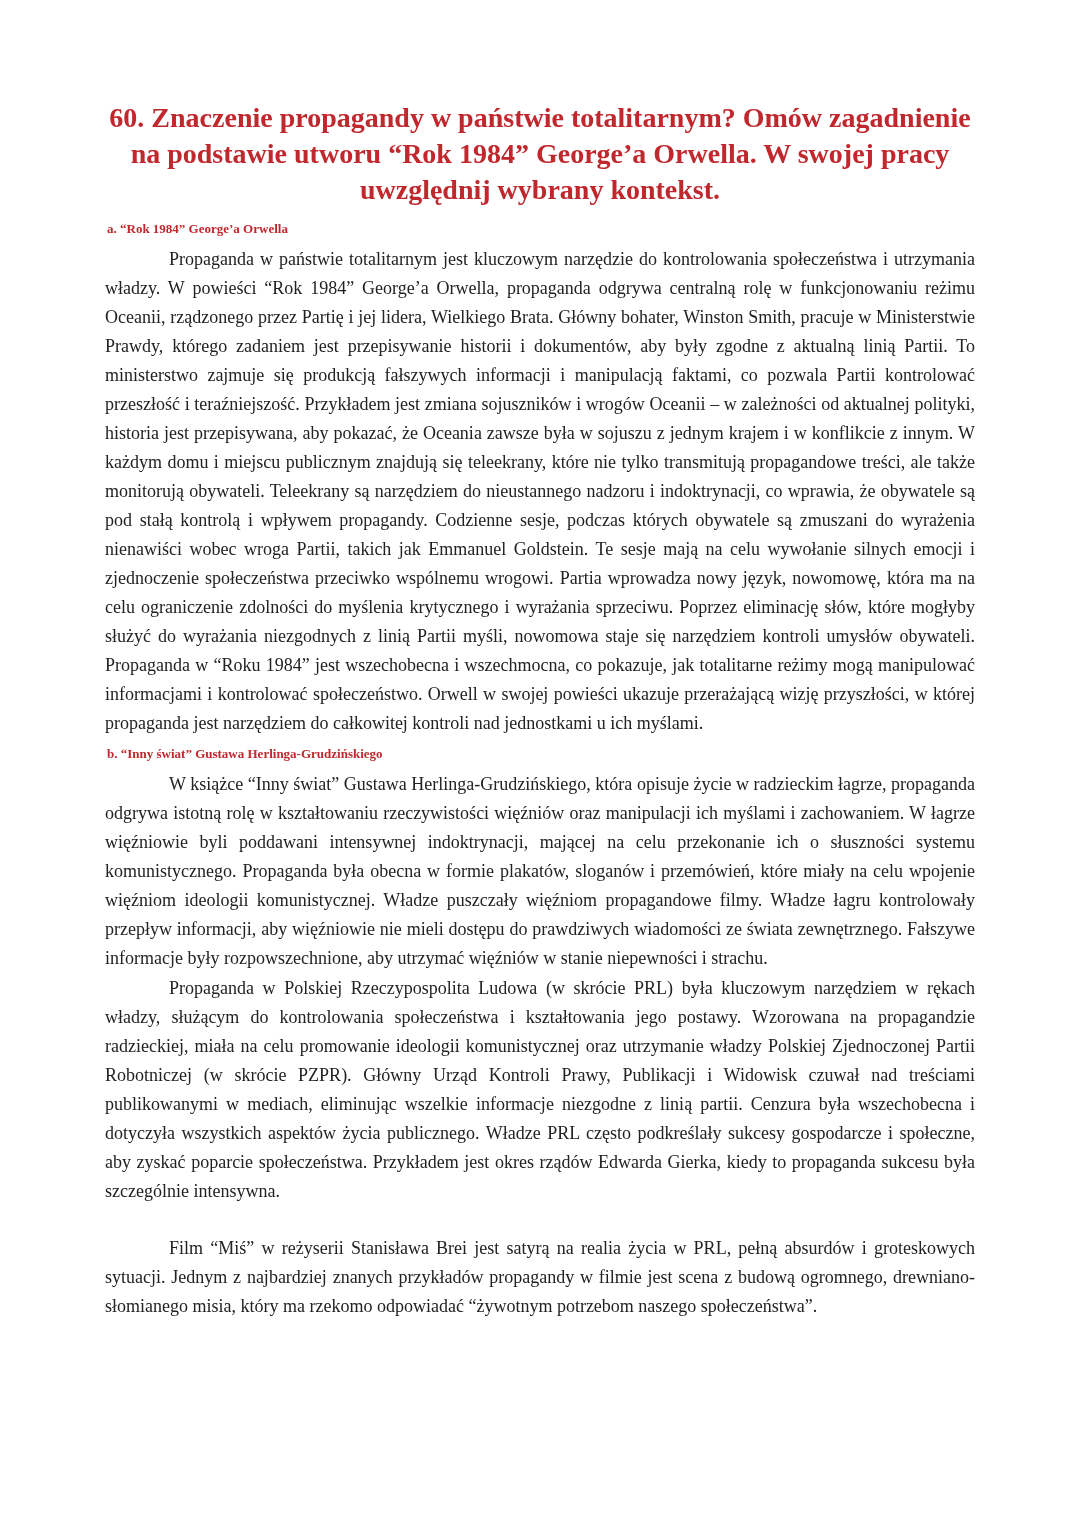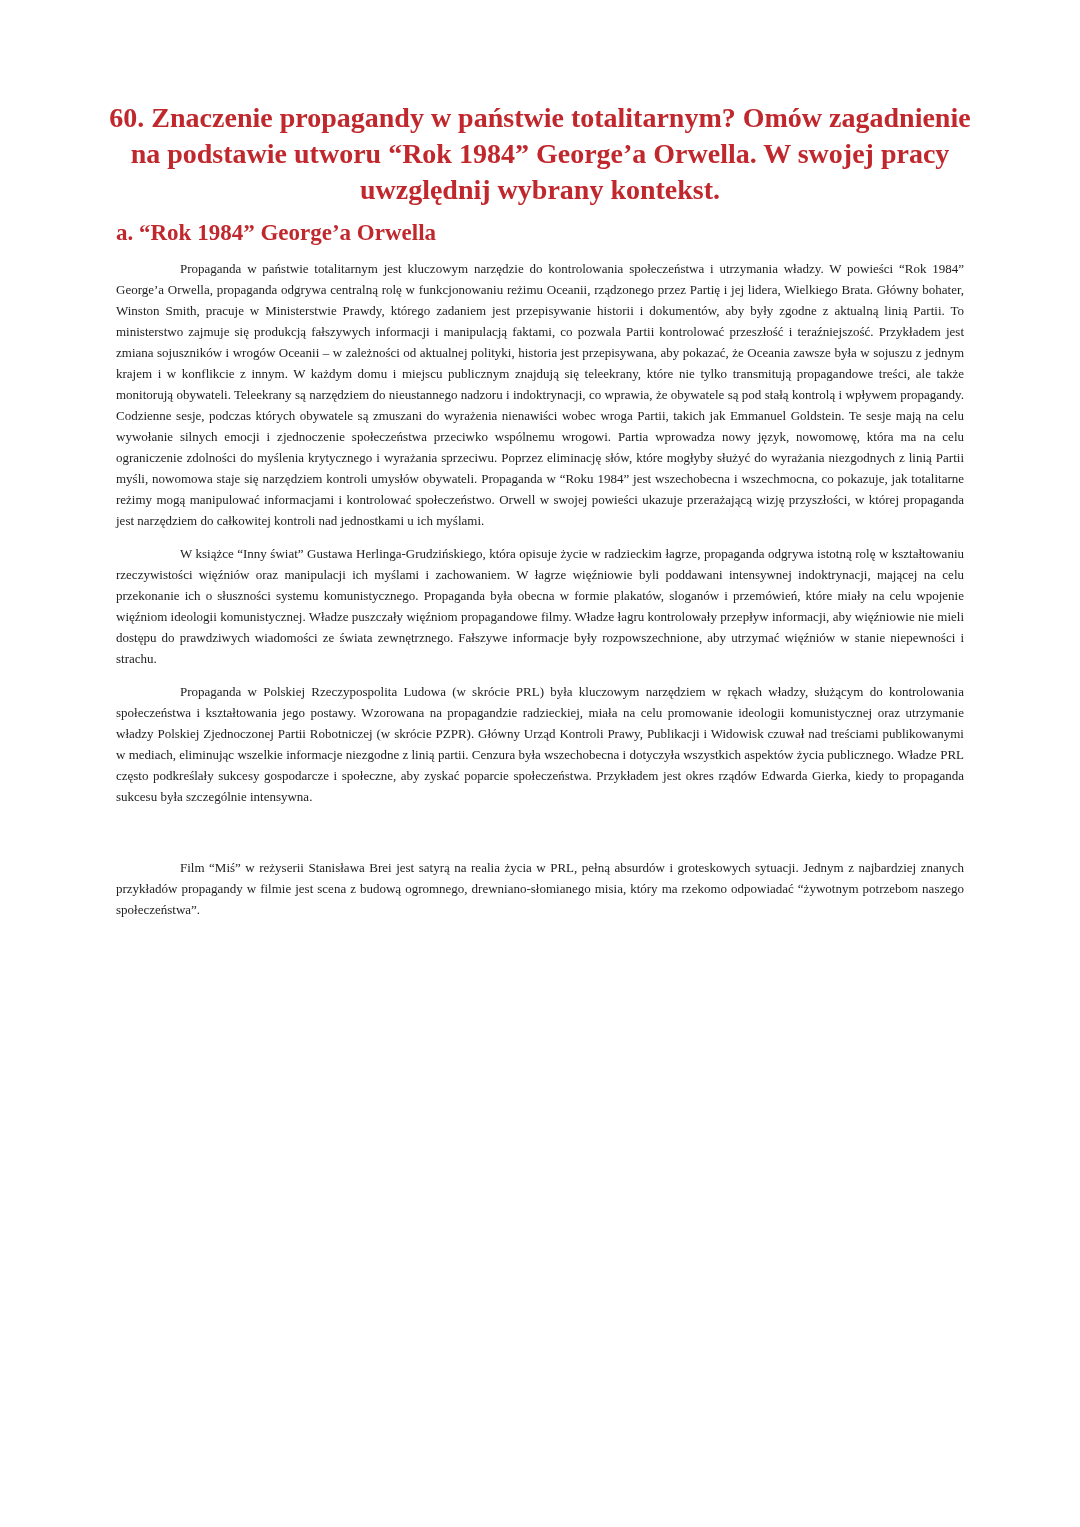--- a/index.html
+++ b/index.html
@@ -26,47 +26,48 @@
       font-weight: bold;
       color: #c0282d;
       font-size: 28px;
       line-height: 36px;
       text-align: center;
       margin: 0 0 8px 0;
     }
     .section-heading {
       font-weight: bold;
       color: #c0282d;
-      font-size: 23px;
+      font-size: 13px;
       line-height: 26px;
-      margin: 12px;
+      margin: 3px;
     }
     .para {
-      font-size: 13px;
-      line-height: 21px;
+      font-size: 18px;
+      line-height: 29px;
       text-align: justify;
       text-indent: 64px;
-      margin: 12px;
+      margin: 1px;
     }
     .spacer {
       height: 26px;
     }
   </style>
 </head>
 <body>
 
 <div class="page">
   <h1 class="title">60. Znaczenie propagandy w państwie totalitarnym? Omów zagadnienie na podstawie utworu “Rok 1984” George’a Orwella. W swojej pracy uwzględnij wybrany kontekst.</h1>
 
   <section>
     <h2 class="section-heading">a.  “Rok 1984” George’a Orwella</h2>
     <p class="para">Propaganda w państwie totalitarnym jest kluczowym narzędzie do kontrolowania społeczeństwa i utrzymania władzy. W powieści “Rok 1984” George’a Orwella, propaganda odgrywa centralną rolę w funkcjonowaniu reżimu Oceanii, rządzonego przez Partię i jej lidera, Wielkiego Brata. Główny bohater, Winston Smith, pracuje w Ministerstwie Prawdy, którego zadaniem jest przepisywanie historii i dokumentów, aby były zgodne z aktualną linią Partii. To ministerstwo zajmuje się produkcją fałszywych informacji i manipulacją faktami, co pozwala Partii kontrolować przeszłość i teraźniejszość. Przykładem jest zmiana sojuszników i wrogów Oceanii – w zależności od aktualnej polityki, historia jest przepisywana, aby pokazać, że Oceania zawsze była w sojuszu z jednym krajem i w konflikcie z innym. W każdym domu i miejscu publicznym znajdują się teleekrany, które nie tylko transmitują propagandowe treści, ale także monitorują obywateli. Teleekrany są narzędziem do nieustannego nadzoru i indoktrynacji, co wprawia, że obywatele są pod stałą kontrolą i wpływem propagandy. Codzienne sesje, podczas których obywatele są zmuszani do wyrażenia nienawiści wobec wroga Partii, takich jak Emmanuel Goldstein. Te sesje mają na celu wywołanie silnych emocji i zjednoczenie społeczeństwa przeciwko wspólnemu wrogowi. Partia wprowadza nowy język, nowomowę, która ma na celu ograniczenie zdolności do myślenia krytycznego i wyrażania sprzeciwu.  Poprzez eliminację słów, które mogłyby służyć do wyrażania niezgodnych z linią Partii myśli, nowomowa staje się narzędziem kontroli umysłów obywateli. Propaganda w “Roku 1984” jest wszechobecna i wszechmocna, co pokazuje, jak totalitarne reżimy mogą manipulować informacjami i kontrolować społeczeństwo. Orwell w swojej powieści ukazuje przerażającą wizję przyszłości, w której propaganda jest narzędziem do całkowitej kontroli nad jednostkami u ich myślami.</p>
   </section>
 
   <section>
+    <h2 class="section-heading">b. “Inny świat” Gustawa Herlinga-Grudzińskiego</h2>
     <p class="para">W książce “Inny świat” Gustawa Herlinga-Grudzińskiego, która opisuje życie w radzieckim łagrze, propaganda odgrywa istotną rolę w kształtowaniu rzeczywistości więźniów oraz manipulacji ich myślami i zachowaniem. W łagrze więźniowie byli poddawani intensywnej indoktrynacji, mającej na celu przekonanie ich o słuszności systemu komunistycznego. Propaganda była obecna w formie plakatów, sloganów i przemówień, które miały na celu wpojenie więźniom ideologii komunistycznej. Władze puszczały więźniom propagandowe filmy. Władze łagru kontrolowały przepływ informacji, aby więźniowie nie mieli dostępu do prawdziwych wiadomości ze świata zewnętrznego. Fałszywe informacje były rozpowszechnione, aby utrzymać więźniów w stanie niepewności i strachu.</p>
   </section>
 
   <section>
     <p class="para">Propaganda w Polskiej Rzeczypospolita Ludowa (w skrócie PRL) była kluczowym narzędziem w rękach władzy, służącym do kontrolowania społeczeństwa i kształtowania jego postawy. Wzorowana na propagandzie radzieckiej, miała na celu promowanie ideologii komunistycznej oraz utrzymanie władzy Polskiej Zjednoczonej Partii Robotniczej (w skrócie PZPR). Główny Urząd Kontroli Prawy, Publikacji i Widowisk czuwał nad treściami publikowanymi w mediach, eliminując wszelkie informacje niezgodne z linią partii. Cenzura była wszechobecna i dotyczyła wszystkich aspektów życia publicznego. Władze PRL często podkreślały sukcesy gospodarcze i społeczne, aby zyskać poparcie społeczeństwa. Przykładem jest okres rządów Edwarda Gierka, kiedy to propaganda sukcesu była szczególnie intensywna.</p>
     <div class="spacer"></div>
     <p class="para">Film “Miś” w reżyserii Stanisława Brei jest satyrą na realia życia w PRL, pełną absurdów i groteskowych sytuacji. Jednym z najbardziej znanych przykładów propagandy w filmie jest scena z budową ogromnego, drewniano-słomianego misia, który ma rzekomo odpowiadać “żywotnym potrzebom naszego społeczeństwa”.</p>
   </section>
 </div>
 

